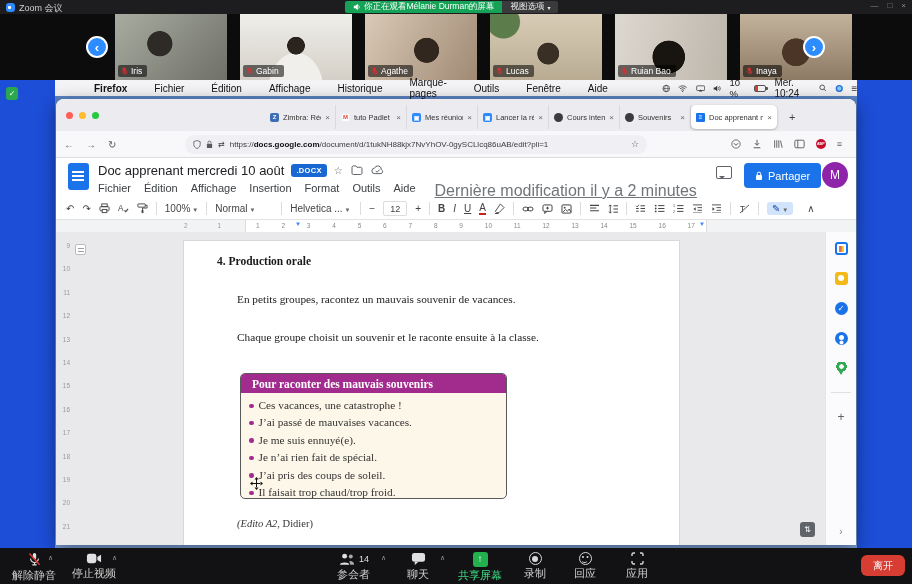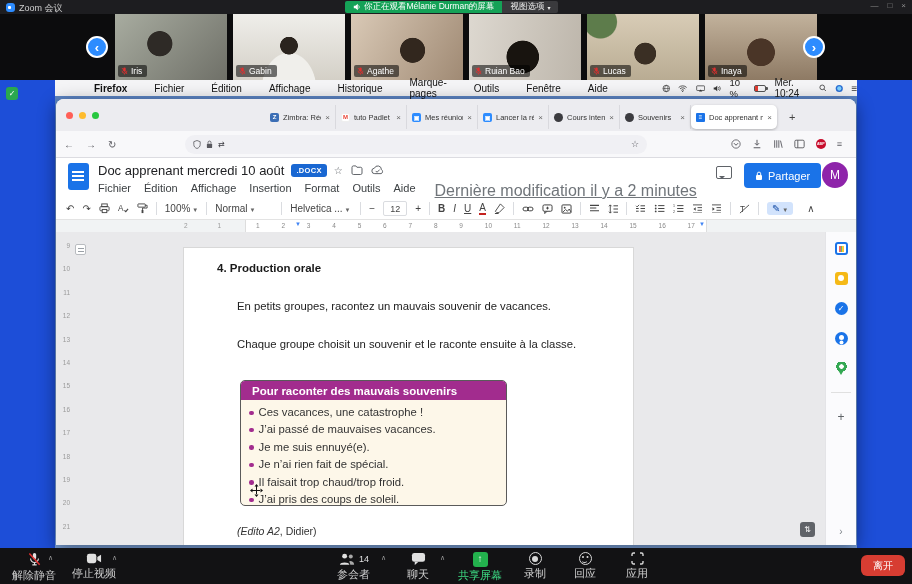--- a/index.html
+++ b/index.html
@@ -21,21 +21,21 @@
            display:flex; align-items:center; gap:3px; padding:0 8px; border-radius:2px 0 0 2px; }
   .zbanner-dark { background:#3a3a3d; color:#eee; font-size:8.5px; display:flex;
            align-items:center; gap:3px; padding:0 8px; border-radius:0 2px 2px 0; }
   .wctl { right:6px; top:1px; display:flex; gap:9px; color:#8f8f8f; font-size:8px; }
 
   
   .vstrip { left:0; top:14px; width:912px; height:66px; background:#0c0c0d; }
   .navbtn { width:22px; height:22px; border-radius:50%; background:var(--c-zoom-blue,#2d8cff);
             border:2px solid #fff; color:#fff; font-size:13px; font-weight:bold;
             display:flex; align-items:center; justify-content:center; cursor:pointer; }
-  .tiles { left:115px; top:0; height:55px; display:flex; gap:6px; }
+  .tiles { left:115px; top:0; height:55px; display:flex; gap:13px; }
   .tile { position:relative; width:112px; height:66px; overflow:hidden; }
   .tile.t1 { background:radial-gradient(circle at 40% 45%,#2e2a26 0 16%,transparent 17%),
              linear-gradient(135deg,#a8aca0,#6f7068); }
   .tile.t2 { background:radial-gradient(circle at 50% 48%,#2b241e 0 13%,transparent 14%),
              radial-gradient(ellipse at 50% 115%,#f0efeb 0 34%,transparent 35%),
              linear-gradient(#efeeea,#d4d0c7); }
   .tile.t3 { background:radial-gradient(circle at 55% 55%,#32271e 0 17%,transparent 18%),
              linear-gradient(120deg,#d9c9b6,#a08a74); }
   .tile.t4 { background:radial-gradient(circle at 12% 12%,#5d7c4b 0 14%,transparent 15%),
              radial-gradient(circle at 52% 60%,#3a2f24 0 15%,transparent 16%),
@@ -133,22 +133,22 @@
            padding:2px 0 0 10px; word-spacing:20px; white-space:nowrap; overflow:hidden; }
   .rleft { position:absolute; left:128px; top:2px; word-spacing:28px; }
   .imark { position:absolute; top:1px; color:#4285f4; font-size:6px; }
   .dbody { left:0; top:74px; width:800px; height:313px; background:#e9e9eb; overflow:hidden; }
   .vruler { left:2px; top:2px; width:12px; font-size:6.5px; color:#9a9a9a; line-height:23.4px;
            white-space:pre-line; text-align:right; }
   .outline { left:19px; top:12px; width:11px; height:11px; border:1px solid #b9bcc0; border-radius:2px;
            background:#fff; }
   .outline::after { content:""; position:absolute; left:2px; top:2.5px; width:6px; height:5px;
            background:linear-gradient(#9aa0a6 0 1px,transparent 1px 2.5px,#9aa0a6 2.5px 3.5px,transparent 3.5px); }
-  .page { left:127px; top:15px; width:451px; height:307px; background:#fff;
-           border:1px solid #d8d8d8; color:#2a2a2a; }
+  .page { left:127px; top:8px; width:497px; height:307px; background:#fff;
+           border:1px solid #d8d8d8; color:#2a2a2a;font-family:Liberation Serif, serif; }
   .phead { left:33px; top:14px; font-size:11.5px; font-weight:bold; color:#1a1a1a; }
   .ppara { font-size:11.3px; color:#222; }
   .pbox { left:56px; top:132px; width:267px; height:126px; border:1.5px solid #5a5a5a;
            border-radius:5px; overflow:hidden; background:var(--c-box-cream,#fdf7e9); }
   .pbox-h { height:19px; background:var(--c-box-purple,#a22c8e); color:#fff; font-weight:bold;
            font-size:11.5px; display:flex; align-items:center; padding-left:11px; }
   .pbox-b { padding:4px 8px 0 8px; }
   .pbox-b .li { display:flex; align-items:baseline; gap:5px; font-size:11.3px;
            line-height:17.4px; color:#333; }
   .bullet { width:4.5px; height:4.5px; border-radius:50%; background:var(--c-box-purple,#a22c8e);
@@ -256,38 +256,38 @@
       <div class="tile t3">
         <div class="nametag">
           <svg width="7" height="8" viewBox="0 0 8 9">
               <rect x="2.6" y="0.5" width="2.8" height="4.5" rx="1.4" fill="#e02f2f"></rect>
               <path d="M1.2 4.2a2.8 2.8 0 005.6 0M4 7v1.6" stroke="#e02f2f" stroke-width=".9" fill="none"></path>
               <path d="M1 1l6 7" stroke="#e02f2f" stroke-width=".9"></path>
             </svg>
           <span>Agathe</span>
         </div>
       </div>
+      <div class="tile t4">
+        <div class="nametag">
+          <svg width="7" height="8" viewBox="0 0 8 9">
+              <rect x="2.6" y="0.5" width="2.8" height="4.5" rx="1.4" fill="#e02f2f"></rect>
+              <path d="M1.2 4.2a2.8 2.8 0 005.6 0M4 7v1.6" stroke="#e02f2f" stroke-width=".9" fill="none"></path>
+              <path d="M1 1l6 7" stroke="#e02f2f" stroke-width=".9"></path>
+            </svg>
+          <span>Lucas</span>
+        </div>
+      </div>
       <div class="tile t5">
         <div class="nametag">
           <svg width="7" height="8" viewBox="0 0 8 9">
               <rect x="2.6" y="0.5" width="2.8" height="4.5" rx="1.4" fill="#e02f2f"></rect>
               <path d="M1.2 4.2a2.8 2.8 0 005.6 0M4 7v1.6" stroke="#e02f2f" stroke-width=".9" fill="none"></path>
               <path d="M1 1l6 7" stroke="#e02f2f" stroke-width=".9"></path>
             </svg>
           <span>Ruian Bao</span>
-        </div>
-      </div>
-      <div class="tile t4">
-        <div class="nametag">
-          <svg width="7" height="8" viewBox="0 0 8 9">
-              <rect x="2.6" y="0.5" width="2.8" height="4.5" rx="1.4" fill="#e02f2f"></rect>
-              <path d="M1.2 4.2a2.8 2.8 0 005.6 0M4 7v1.6" stroke="#e02f2f" stroke-width=".9" fill="none"></path>
-              <path d="M1 1l6 7" stroke="#e02f2f" stroke-width=".9"></path>
-            </svg>
-          <span>Lucas</span>
         </div>
       </div>
       <div class="tile t6">
         <div class="nametag">
           <svg width="7" height="8" viewBox="0 0 8 9">
               <rect x="2.6" y="0.5" width="2.8" height="4.5" rx="1.4" fill="#e02f2f"></rect>
               <path d="M1.2 4.2a2.8 2.8 0 005.6 0M4 7v1.6" stroke="#e02f2f" stroke-width=".9" fill="none"></path>
               <path d="M1 1l6 7" stroke="#e02f2f" stroke-width=".9"></path>
             </svg>
           <span>Inaya</span>
@@ -403,20 +403,21 @@
         </div>
         <div class="urlfield">
           <svg width="8" height="9" viewBox="0 0 10 11">
               <path d="M5 .5L9 2v3.5C9 8 7.3 9.8 5 10.5 2.7 9.8 1 8 1 5.5V2z" fill="none" stroke="#5a5a60" stroke-width="1"></path>
             </svg>
           <svg width="7" height="9" viewBox="0 0 8 10">
               <rect x="1" y="4" width="6" height="5" rx="1" fill="#5a5a60"></rect>
               <path d="M2.3 4V2.8a1.7 1.7 0 013.4 0V4" fill="none" stroke="#5a5a60" stroke-width="1"></path>
             </svg>
           <span style="font-size:8px">⇄</span>
+          <span class="urltext"><span>https://</span><b>docs.google.com</b><span>/document/d/1tukNH88kjx7NvYhOV-0gySCLlcq86uAB/edit?pli=1</span></span>
           <span class="urlstar">☆</span>
         </div>
         <div class="ffright">
           <svg width="10" height="10" viewBox="0 0 12 12">
               <circle cx="6" cy="6" r="5" fill="none" stroke="#5a5a60" stroke-width="1"></circle>
               <path d="M3.5 5l2.5 2.5L8.5 5" fill="none" stroke="#5a5a60" stroke-width="1.2"></path>
             </svg>
           <svg width="10" height="10" viewBox="0 0 12 12">
               <path d="M6 1v6M3.5 5L6 7.5 8.5 5" fill="none" stroke="#5a5a60" stroke-width="1.2"></path>
               <path d="M2 10.5h8" stroke="#5a5a60" stroke-width="1.2"></path>
@@ -604,25 +605,25 @@
                 <div class="li">
                     <span class="bullet"></span>
                     <span>Je me suis ennuyé(e).</span>
                   </div>
                 <div class="li">
                     <span class="bullet"></span>
                     <span>Je n’ai rien fait de spécial.</span>
                   </div>
                 <div class="li">
                     <span class="bullet"></span>
-                    <span>Il faisait trop chaud/trop froid.</span>
+                    <span>J’ai pris des coups de soleil.</span>
                   </div>
                 <div class="li">
                     <span class="bullet"></span>
-                    <span>J’ai pris des coups de soleil.</span>
+                    <span>Il faisait trop chaud/trop froid.</span>
                   </div>
               </div>
             </div>
 
             <svg class="abs movecur" style="left:66px; top:236px; width:13px; height:13px;" viewBox="0 0 13 13">
                 <path d="M6.5 0l2 2.5h-4zM6.5 13l2-2.5h-4zM0 6.5L2.5 4.5v4zM13 6.5L10.5 4.5v4zM6 2h1v9H6zM2 6h9v1H2z" fill="#111"></path>
               </svg>
 
             <div class="abs credit"><i>(Edito A2</i><span>, Didier)</span></div>
           </div>

